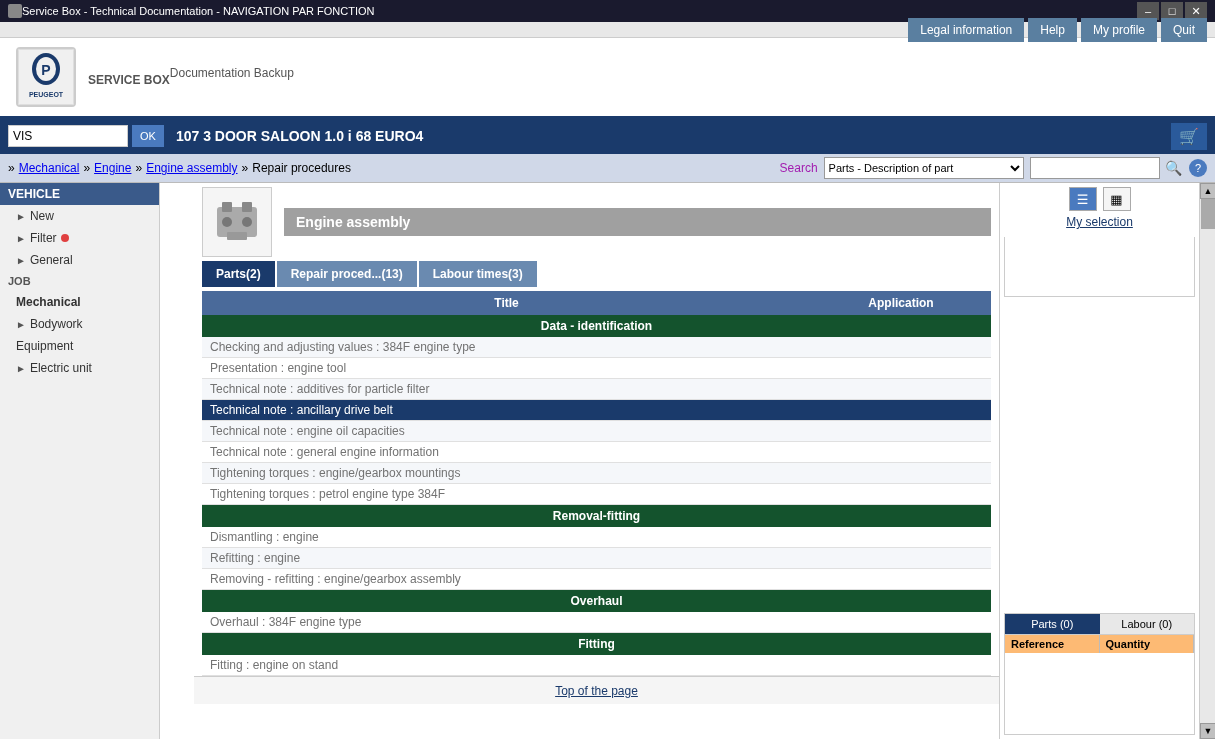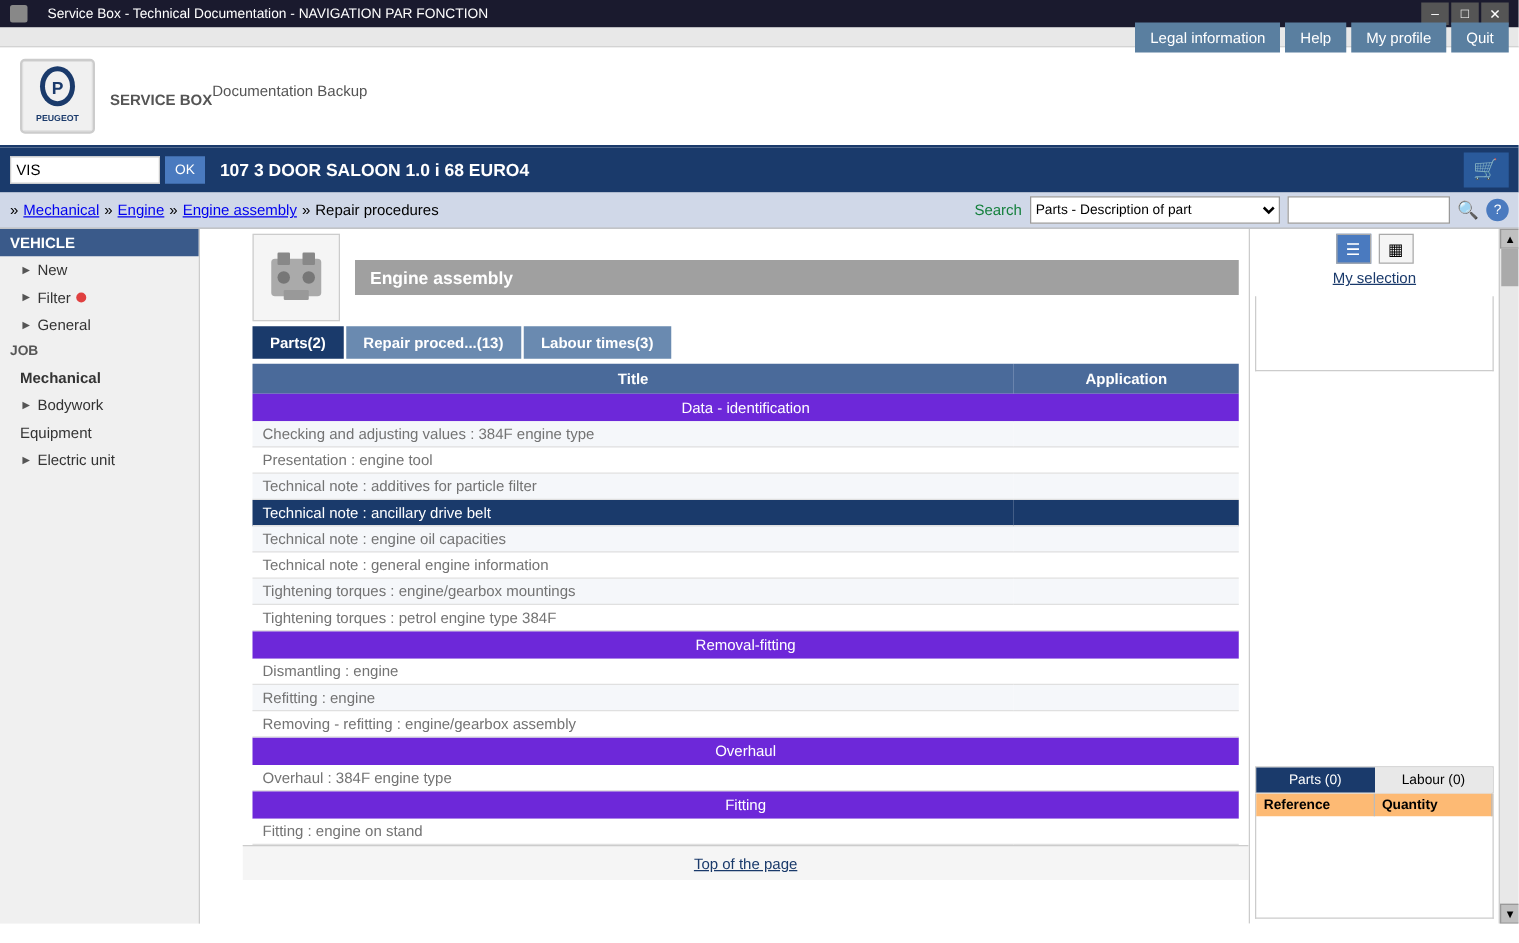--- a/index.html
+++ b/index.html
@@ -9,21 +9,21 @@
     .title-bar {
       background: #1a1a2e;
       color: white;
       height: 22px;
       display: flex;
       align-items: center;
       justify-content: space-between;
       padding: 0 8px;
       font-size: 11px;
     }
-    .title-bar-left { display: flex; align-items: center; gap: 16px; }
+    .title-bar-left { display: flex; align-items: center; gap: 0; }
     .title-bar-icon { width: 14px; height: 14px; background: #888; border-radius: 2px; }
     .title-bar-controls { display: flex; gap: 2px; }
     .title-bar-btn {
       width: 22px; height: 18px;
       background: #555;
       border: none;
       color: white;
       font-size: 11px;
       cursor: pointer;
       display: flex; align-items: center; justify-content: center;
@@ -128,21 +128,21 @@
       gap: 4px;
       font-size: 12px;
     }
     .search-section {
       display: flex;
       align-items: center;
       padding: 0 8px;
       gap: 6px;
       height: 28px;
     }
-    .search-label { font-size: 12px; color: #15803d; }
+    .search-label { font-size: 12px; color: #a21caf; }
     .search-dropdown {
       height: 22px;
       font-size: 11px;
       border: 1px solid #999;
       background: white;
       width: 200px;
     }
     .search-text-input {
       height: 22px;
       font-size: 11px;
@@ -281,25 +281,25 @@
       font-size: 12px;
     }
     .data-table th {
       background: #4a6a9a;
       color: white;
       padding: 5px 8px;
       text-align: center;
       font-weight: bold;
     }
     .data-table .section-row td {
-      background: #6d28d9;
+      background: #14532d;
       color: white;
       padding: 4px 8px;
       text-align: center;
-      font-weight: normal;
+      font-weight: bold;
     }
     .data-table .data-row td {
       padding: 3px 8px;
       border-bottom: 1px solid #e0e0e0;
       color: #737373;
     }
     .data-table .data-row:nth-child(even) td { background: #f5f7fa; }
     .data-table .data-row:nth-child(odd) td { background: white; }
     .data-table .data-row.highlighted td {
       background: #1a3a6b;

